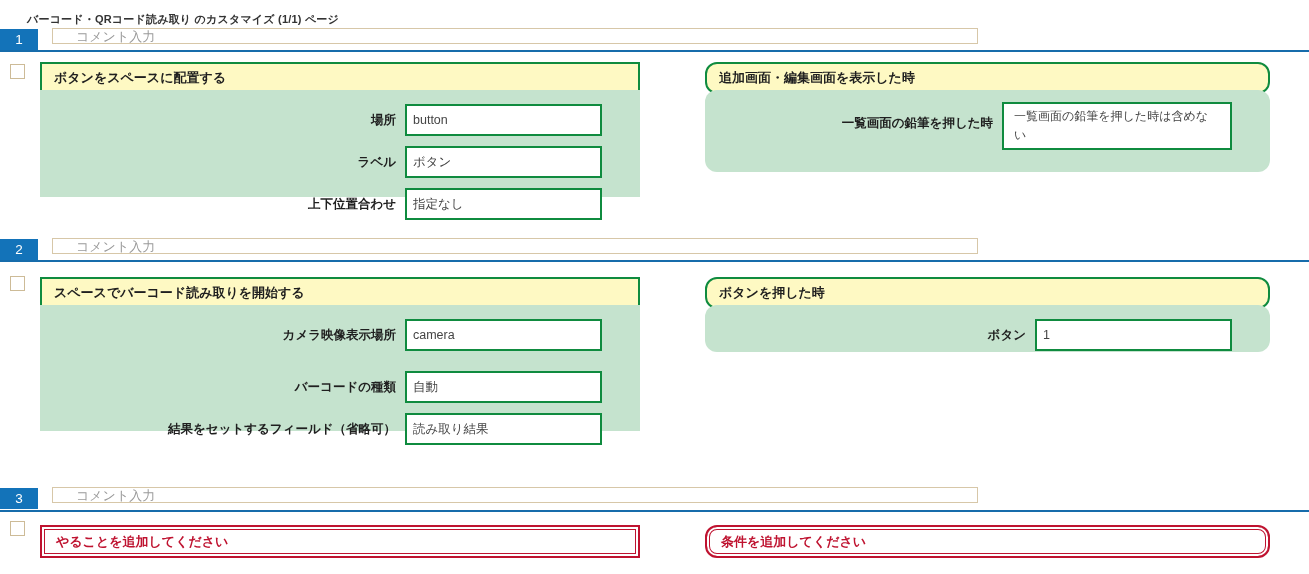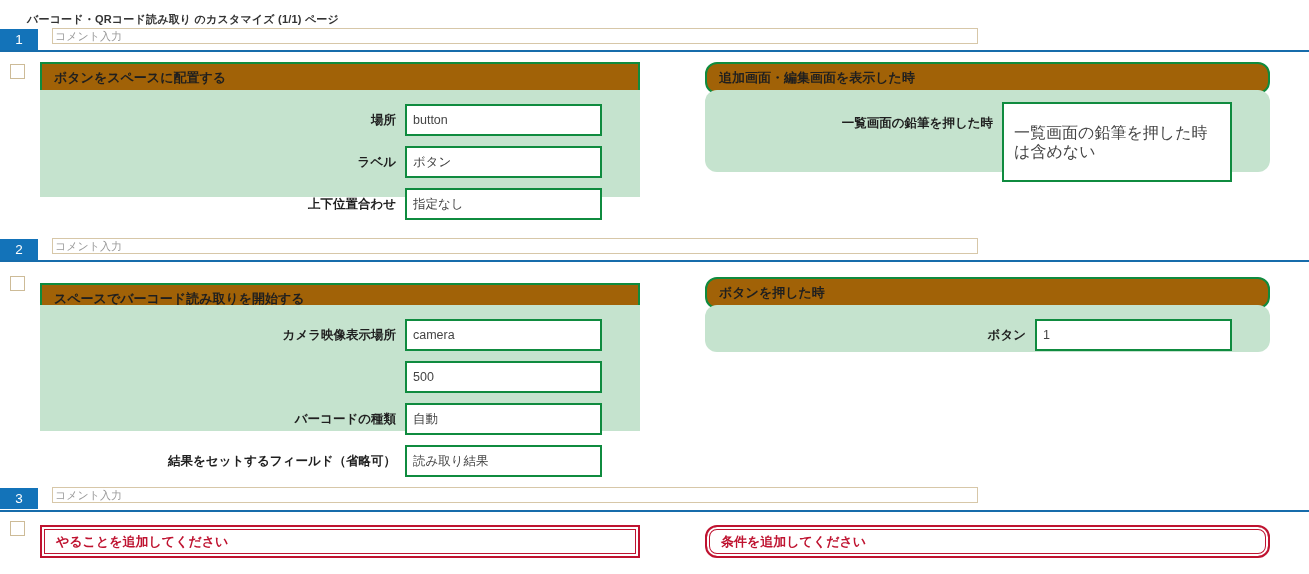--- a/index.html
+++ b/index.html
@@ -12,32 +12,32 @@
   .page-title{
     left:27px;top:12px;font-size:11px;font-weight:bold;color:#333;
     letter-spacing:.2px;white-space:nowrap;
   }
   .badge{
     left:0;width:38px;height:21px;background:#1373b9;color:#fff;
     font-size:13.5px;display:flex;align-items:center;justify-content:center;
   }
   .comment{
     left:52px;width:926px;height:16px;border:1px solid #d7c7a8;
-    font-size:11px;padding:0 2px;color:#555;box-sizing:border-box;
+    font-size:13px;padding:0 23px;color:#555;box-sizing:border-box;
     font-family:inherit;outline:none;background:#fff;
   }
   .comment::placeholder{color:#9a9a9a;}
   .divider{left:0;width:1309px;height:2px;background:#176cab;}
   .checkbox{
     left:10px;width:15px;height:15px;border:1px solid #cdbb97;background:#fff;
   }
   .col-l{left:40px;width:600px;}
   .col-r{left:705px;width:565px;border-radius:12px;}
   .hdr{
-    height:32px;border:2px solid #0f8b3f;background:#a16207;
+    height:32px;border:2px solid #0f8b3f;background:#fef9c3;
     font-weight:bold;font-size:13px;color:#1f1f1f;
     display:flex;align-items:center;padding:0 12px;white-space:nowrap;
   }
   .gbody{
     background:#c5e3ce;padding-top:14px;padding-right:38px;
   }
   .frow{
     display:flex;justify-content:flex-end;align-items:center;margin-bottom:10px;
   }
   .flabel{
@@ -46,21 +46,21 @@
   }
   .finput{
     box-sizing:border-box;border:2px solid #0f8b3f;height:22px;width:197px;
     font-size:12.5px;padding:14px 6px;color:#444;background:#fff;
     font-family:inherit;outline:none;
   }
   .frow-top{align-items:flex-start;}
   .frow-top .flabel{margin-top:13px;}
   .vbox{
     box-sizing:border-box;border:2px solid #0f8b3f;width:230px;min-height:45px;
-    background:#fff;font-size:16px;line-height:19px;padding:19px 10px;color:#444;
+    background:#fff;font-size:12px;line-height:19px;padding:3px 10px;color:#444;
   }
   .errbox{
     height:33px;border:2px solid #bf1330;
     box-shadow:inset 0 0 0 2px #fff,inset 0 0 0 3px #bf1330;
     color:#bf1330;font-weight:bold;font-size:13px;
     display:flex;align-items:center;padding:0 14px;background:#fff;
     white-space:nowrap;
   }
 </style>
 </head>
@@ -97,28 +97,27 @@
     <div class="vbox">一覧画面の鉛筆を押した時は含めない</div>
   </div>
 </div>
 
 <div class="abs badge" style="top:239px">2</div>
 <input class="abs comment" style="top: 238px;" placeholder="コメント入力">
 <div class="abs divider" style="top:260px"></div>
 
 <div class="abs checkbox" style="top:276px"></div>
 
-<div class="abs hdr col-l" style="top:283px">スペースでバーコード読み取りを開始する</div>
+<div class="abs hdr col-l" style="top:277px">スペースでバーコード読み取りを開始する</div>
 <div class="abs gbody col-l" style="top:305px;height:126px">
   <div class="frow">
     <span class="flabel">カメラ映像表示場所</span>
     <input class="finput" value="camera" style="">
   </div>
   <div class="frow">
-    <input class="finput" value="500" style="">
   </div>
   <div class="frow">
     <span class="flabel">バーコードの種類</span>
     <input class="finput" value="自動" style="">
   </div>
   <div class="frow">
     <span class="flabel">結果をセットするフィールド（省略可）</span>
     <input class="finput" value="読み取り結果" style="">
   </div>
 </div>

